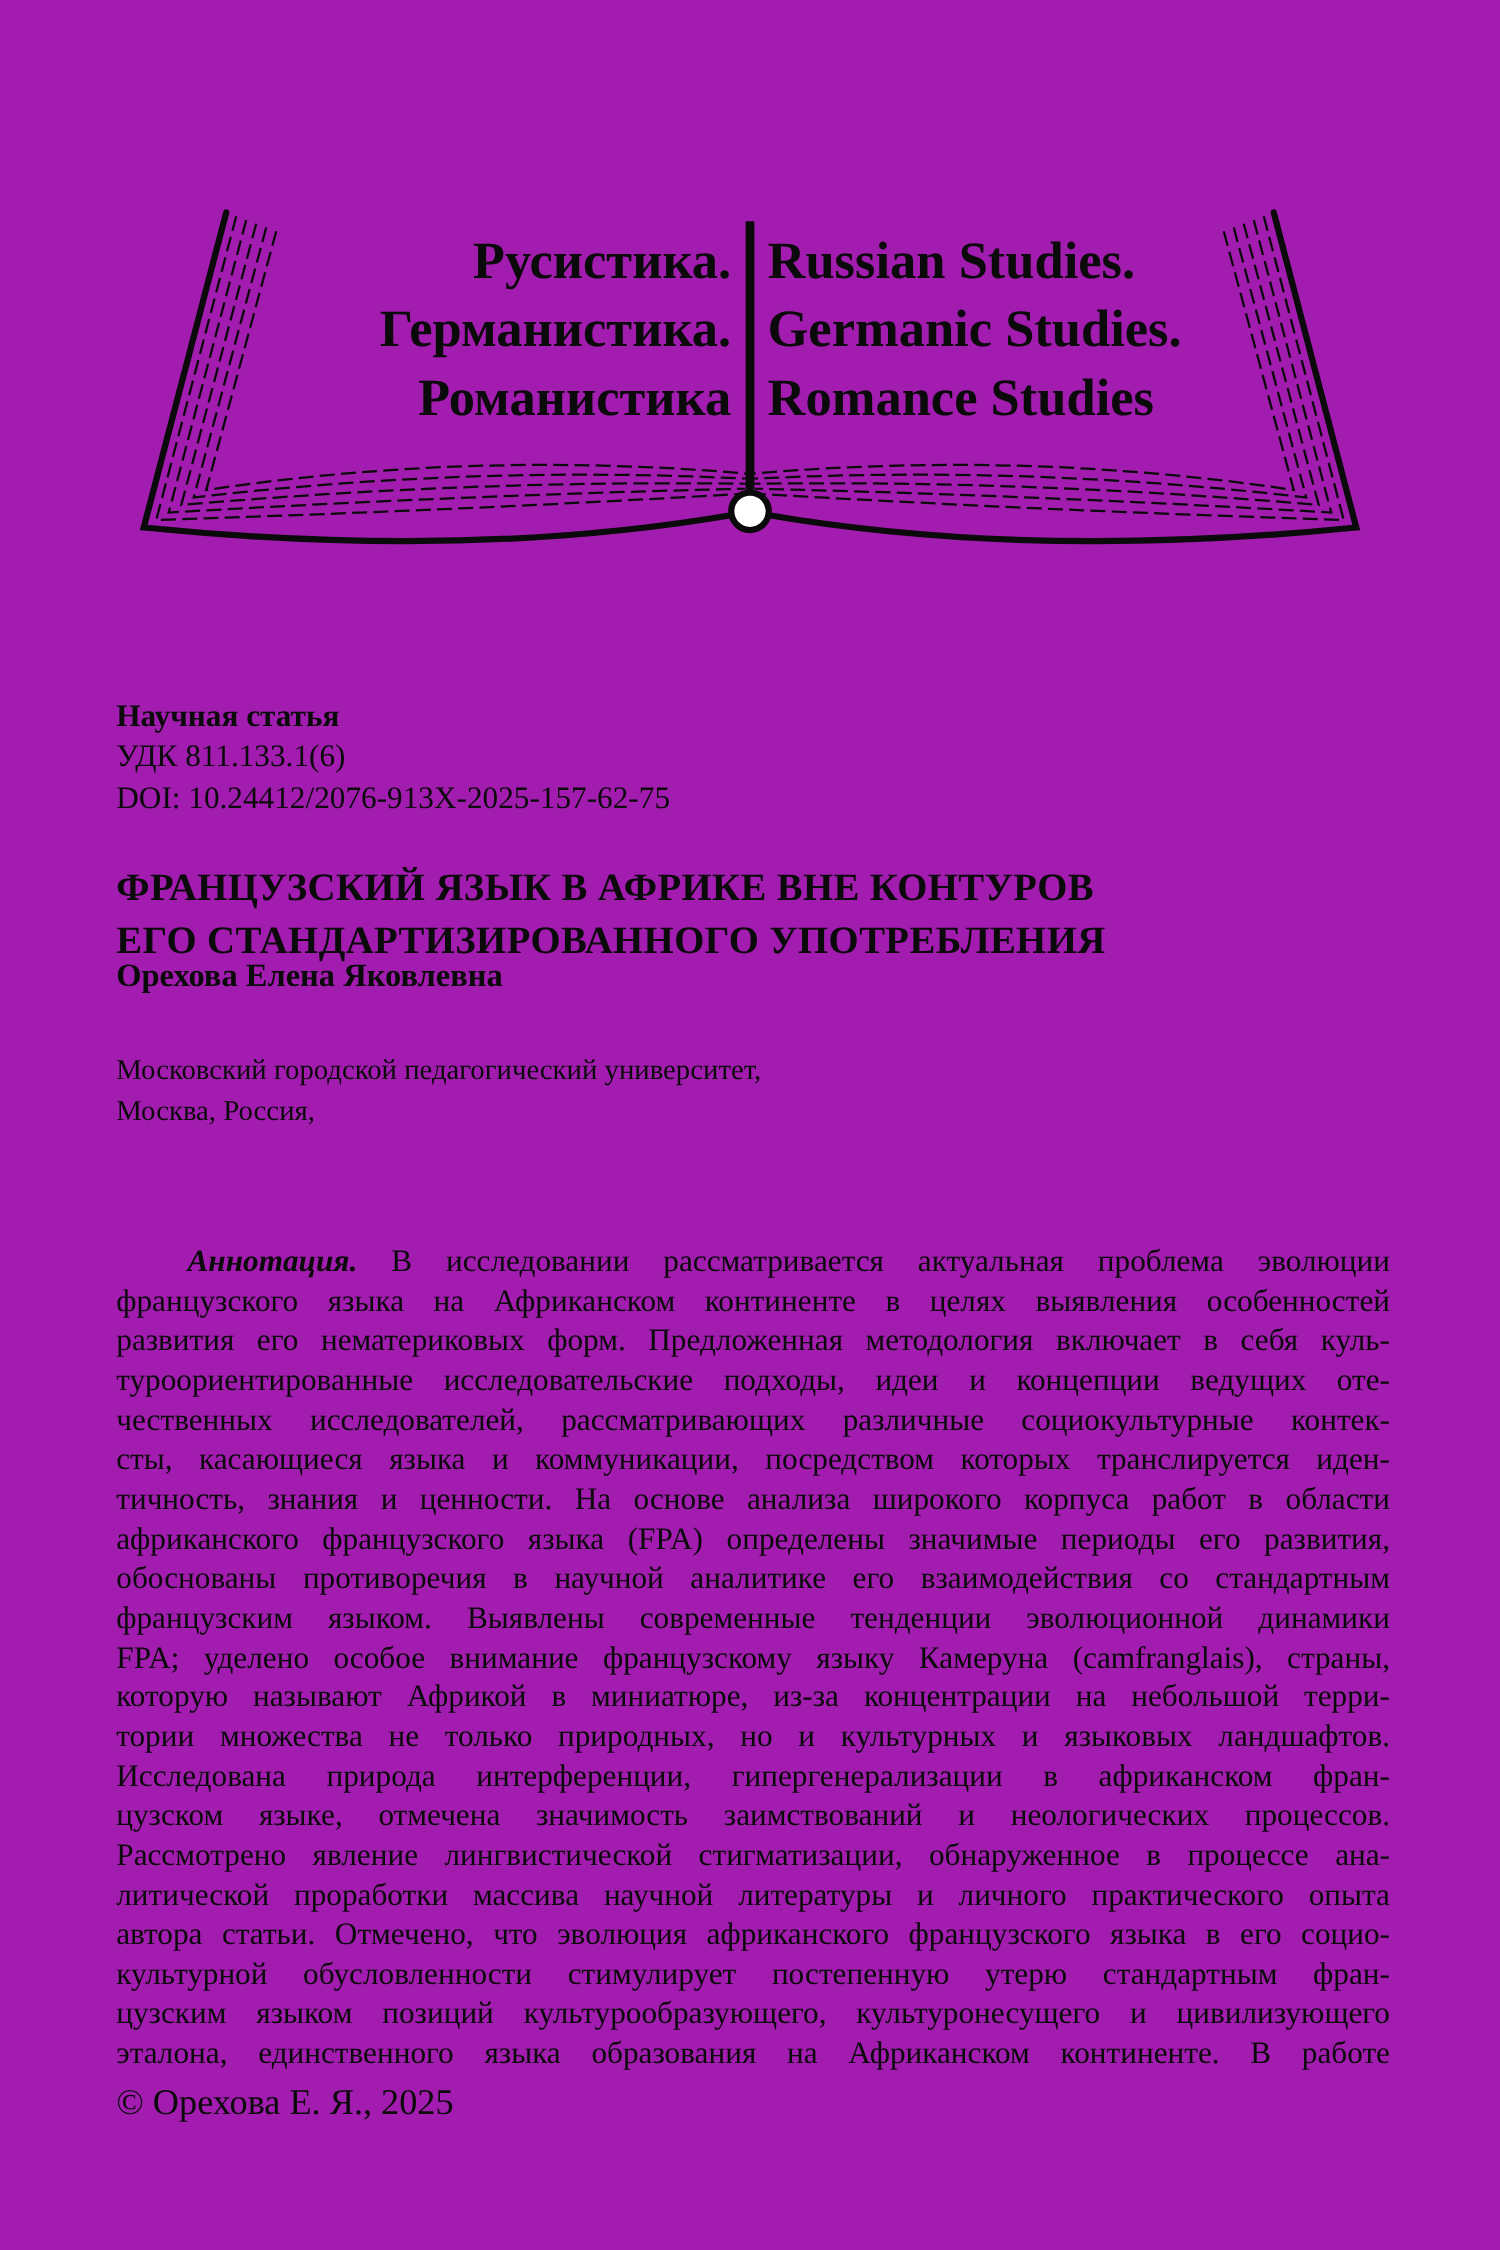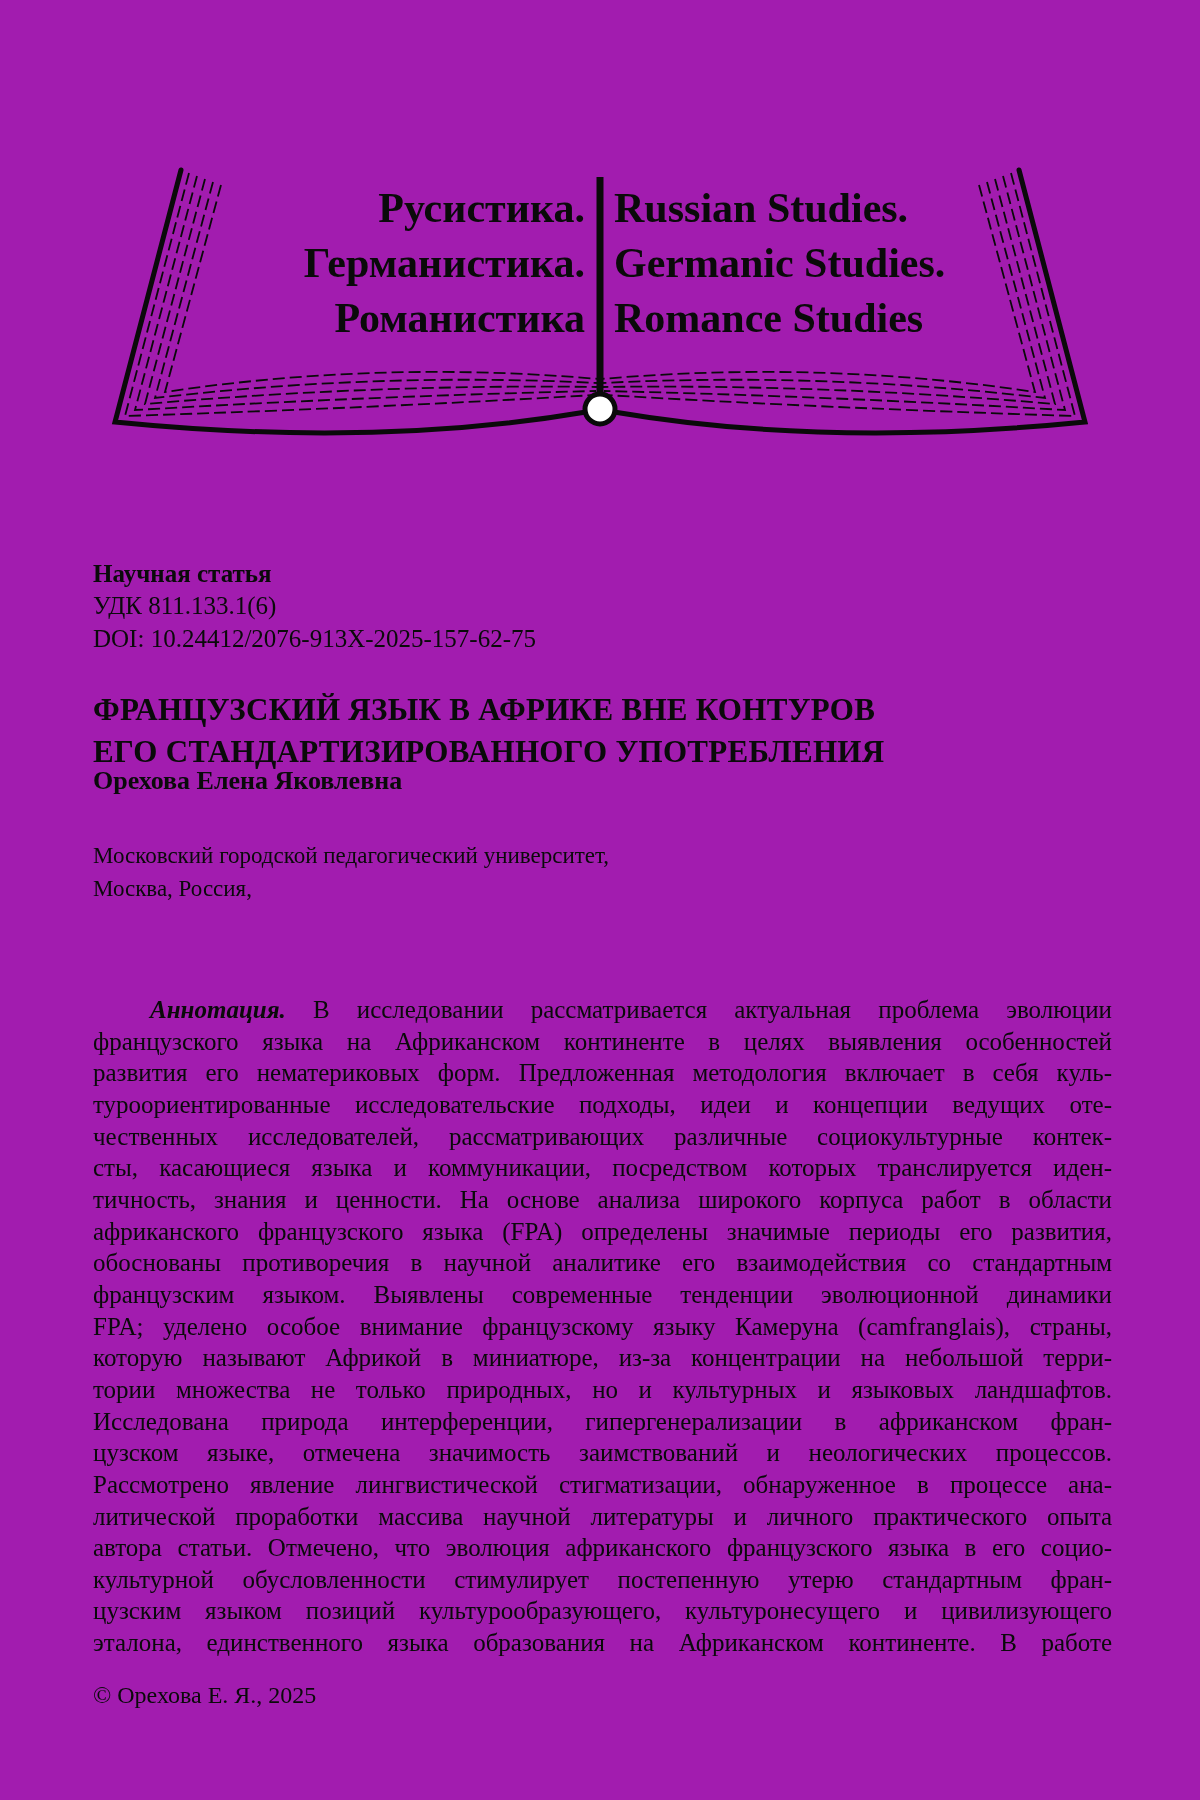--- a/index.html
+++ b/index.html
@@ -93,22 +93,21 @@
     white-space: nowrap;
   }
   .abstract .line.first { text-indent: 57px; }
   .annot-label { font-weight: 700; font-style: italic; }
   
   .footer {
     position: absolute;
     left: 93px;
     top: 1666px;
     width: 1019px;
-    font-size: 24px;
-    margin-top: 16px;
+    font-size: 29px;
   }
 </style>
 </head>
 <body>
 
 <div class="page">
 
   <div class="logo-wrap">
     <svg viewBox="0 0 1010 300">
 

